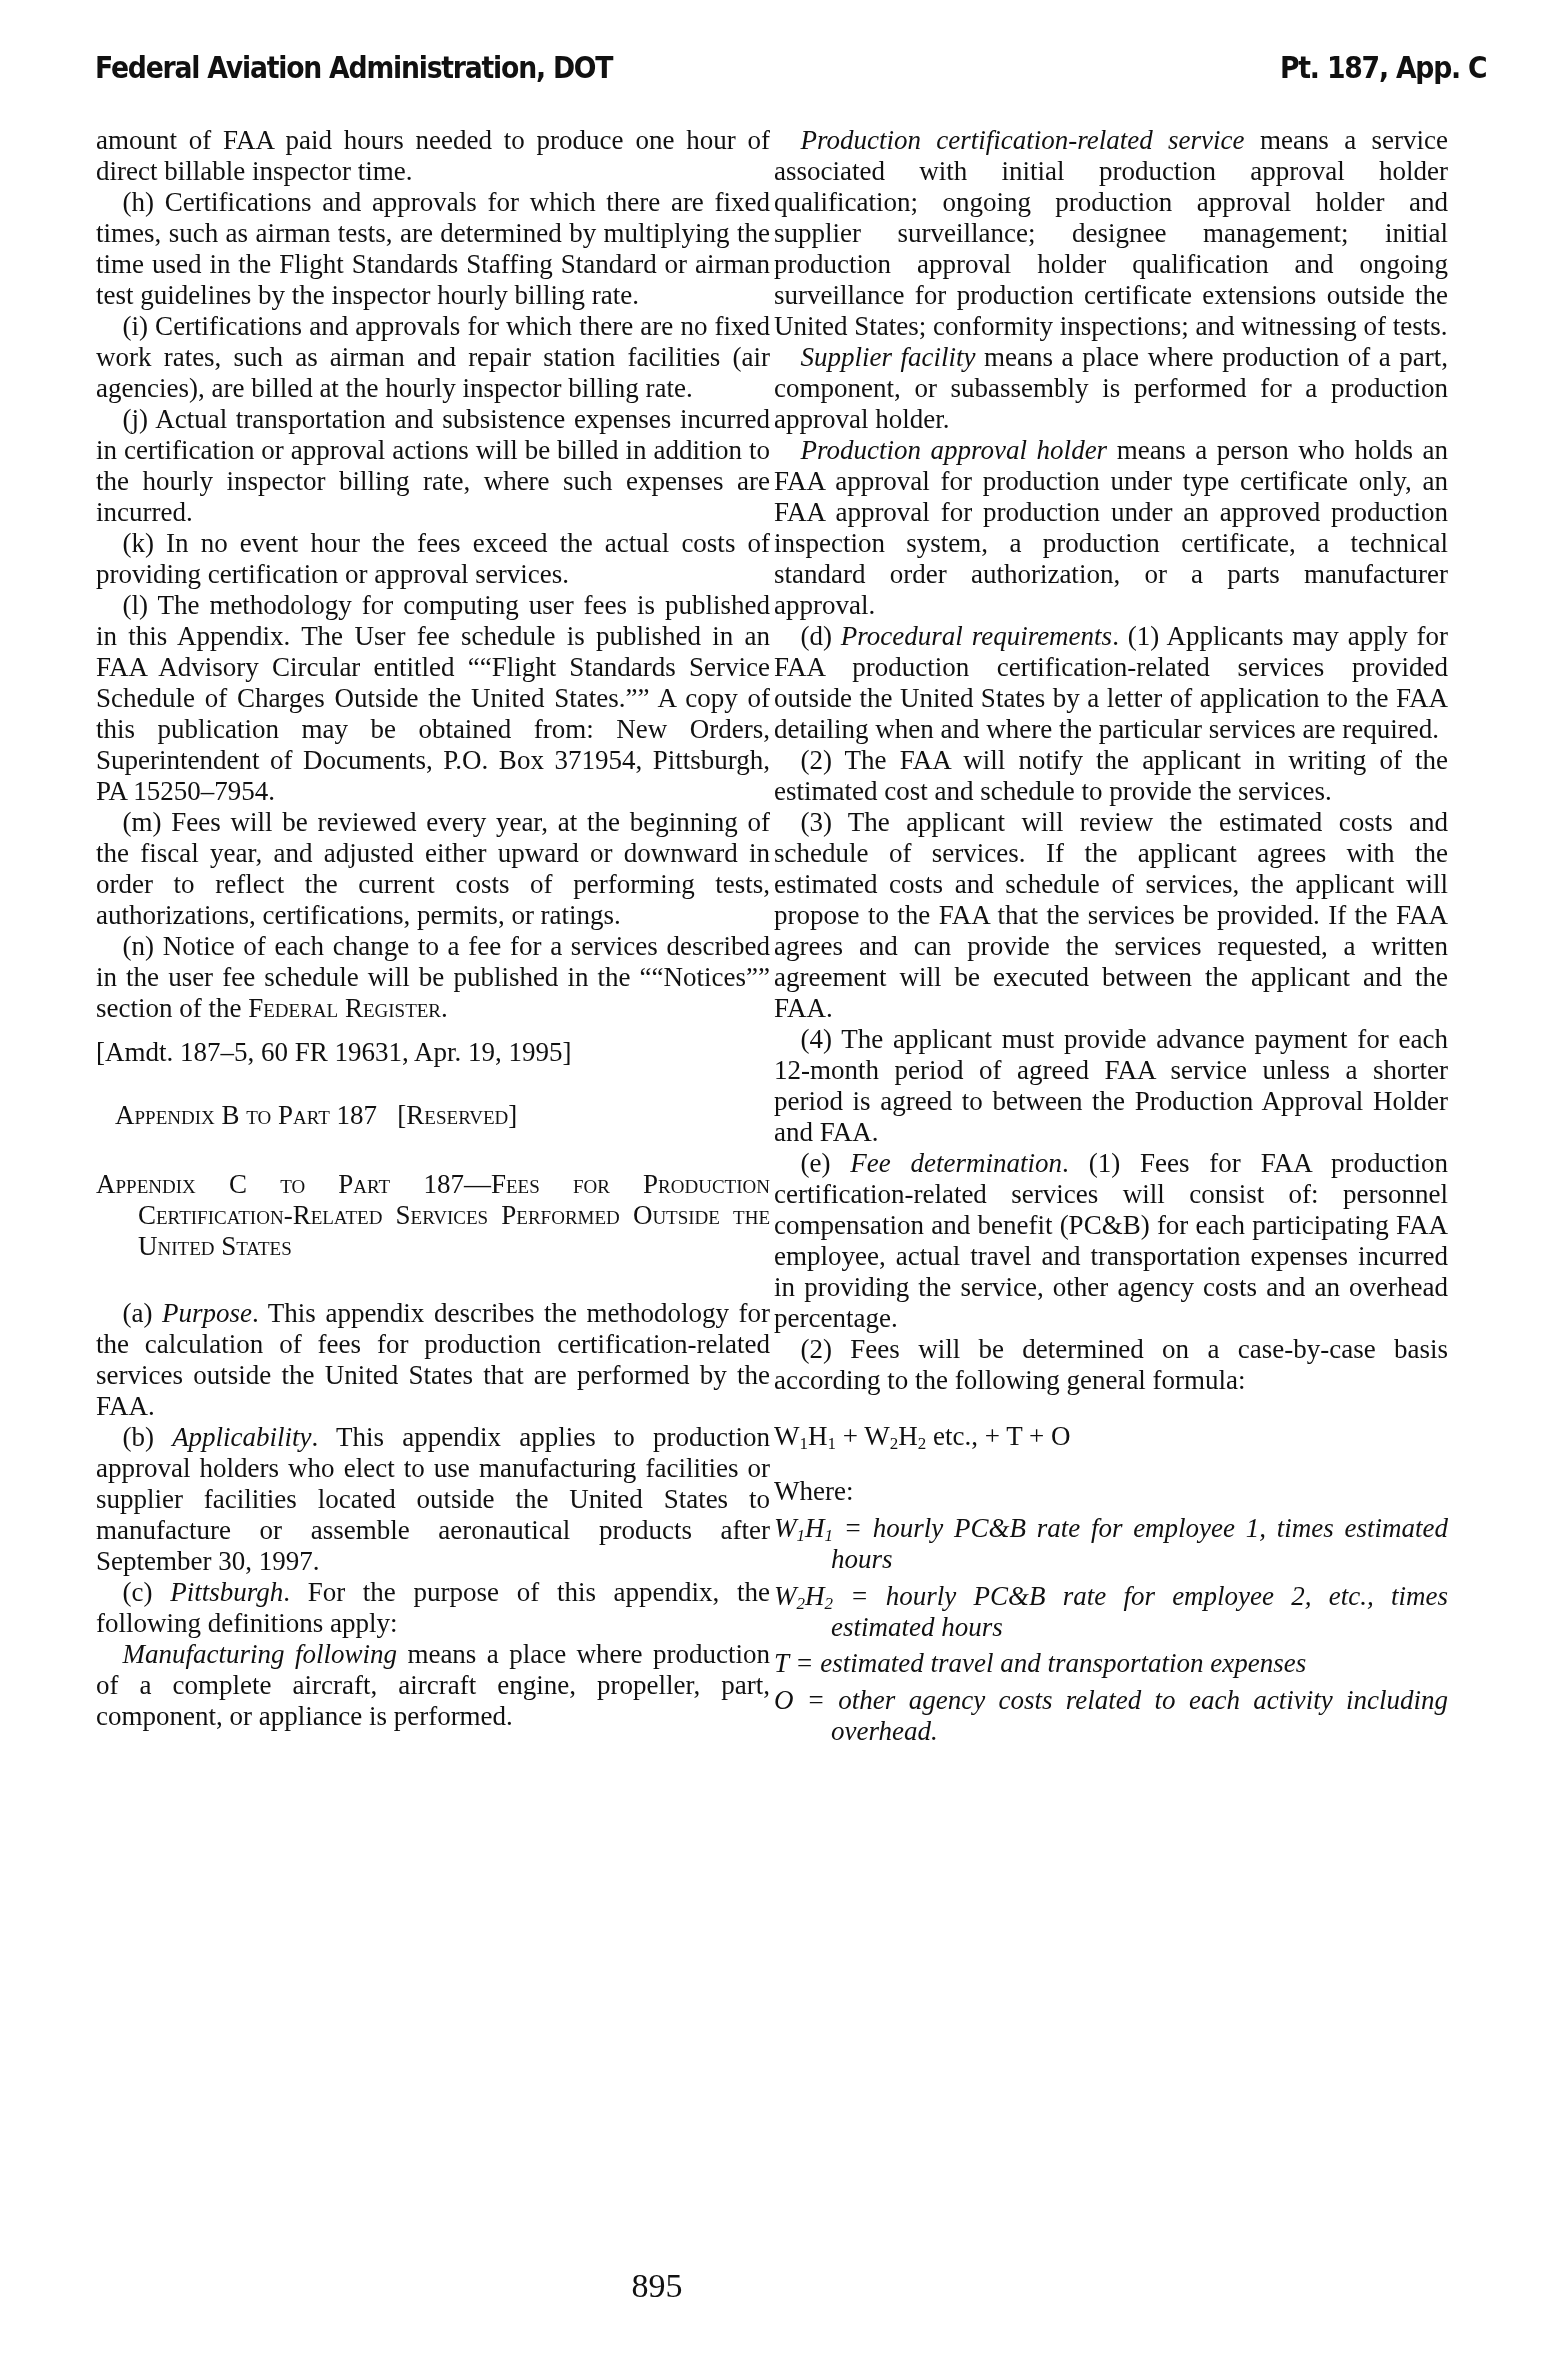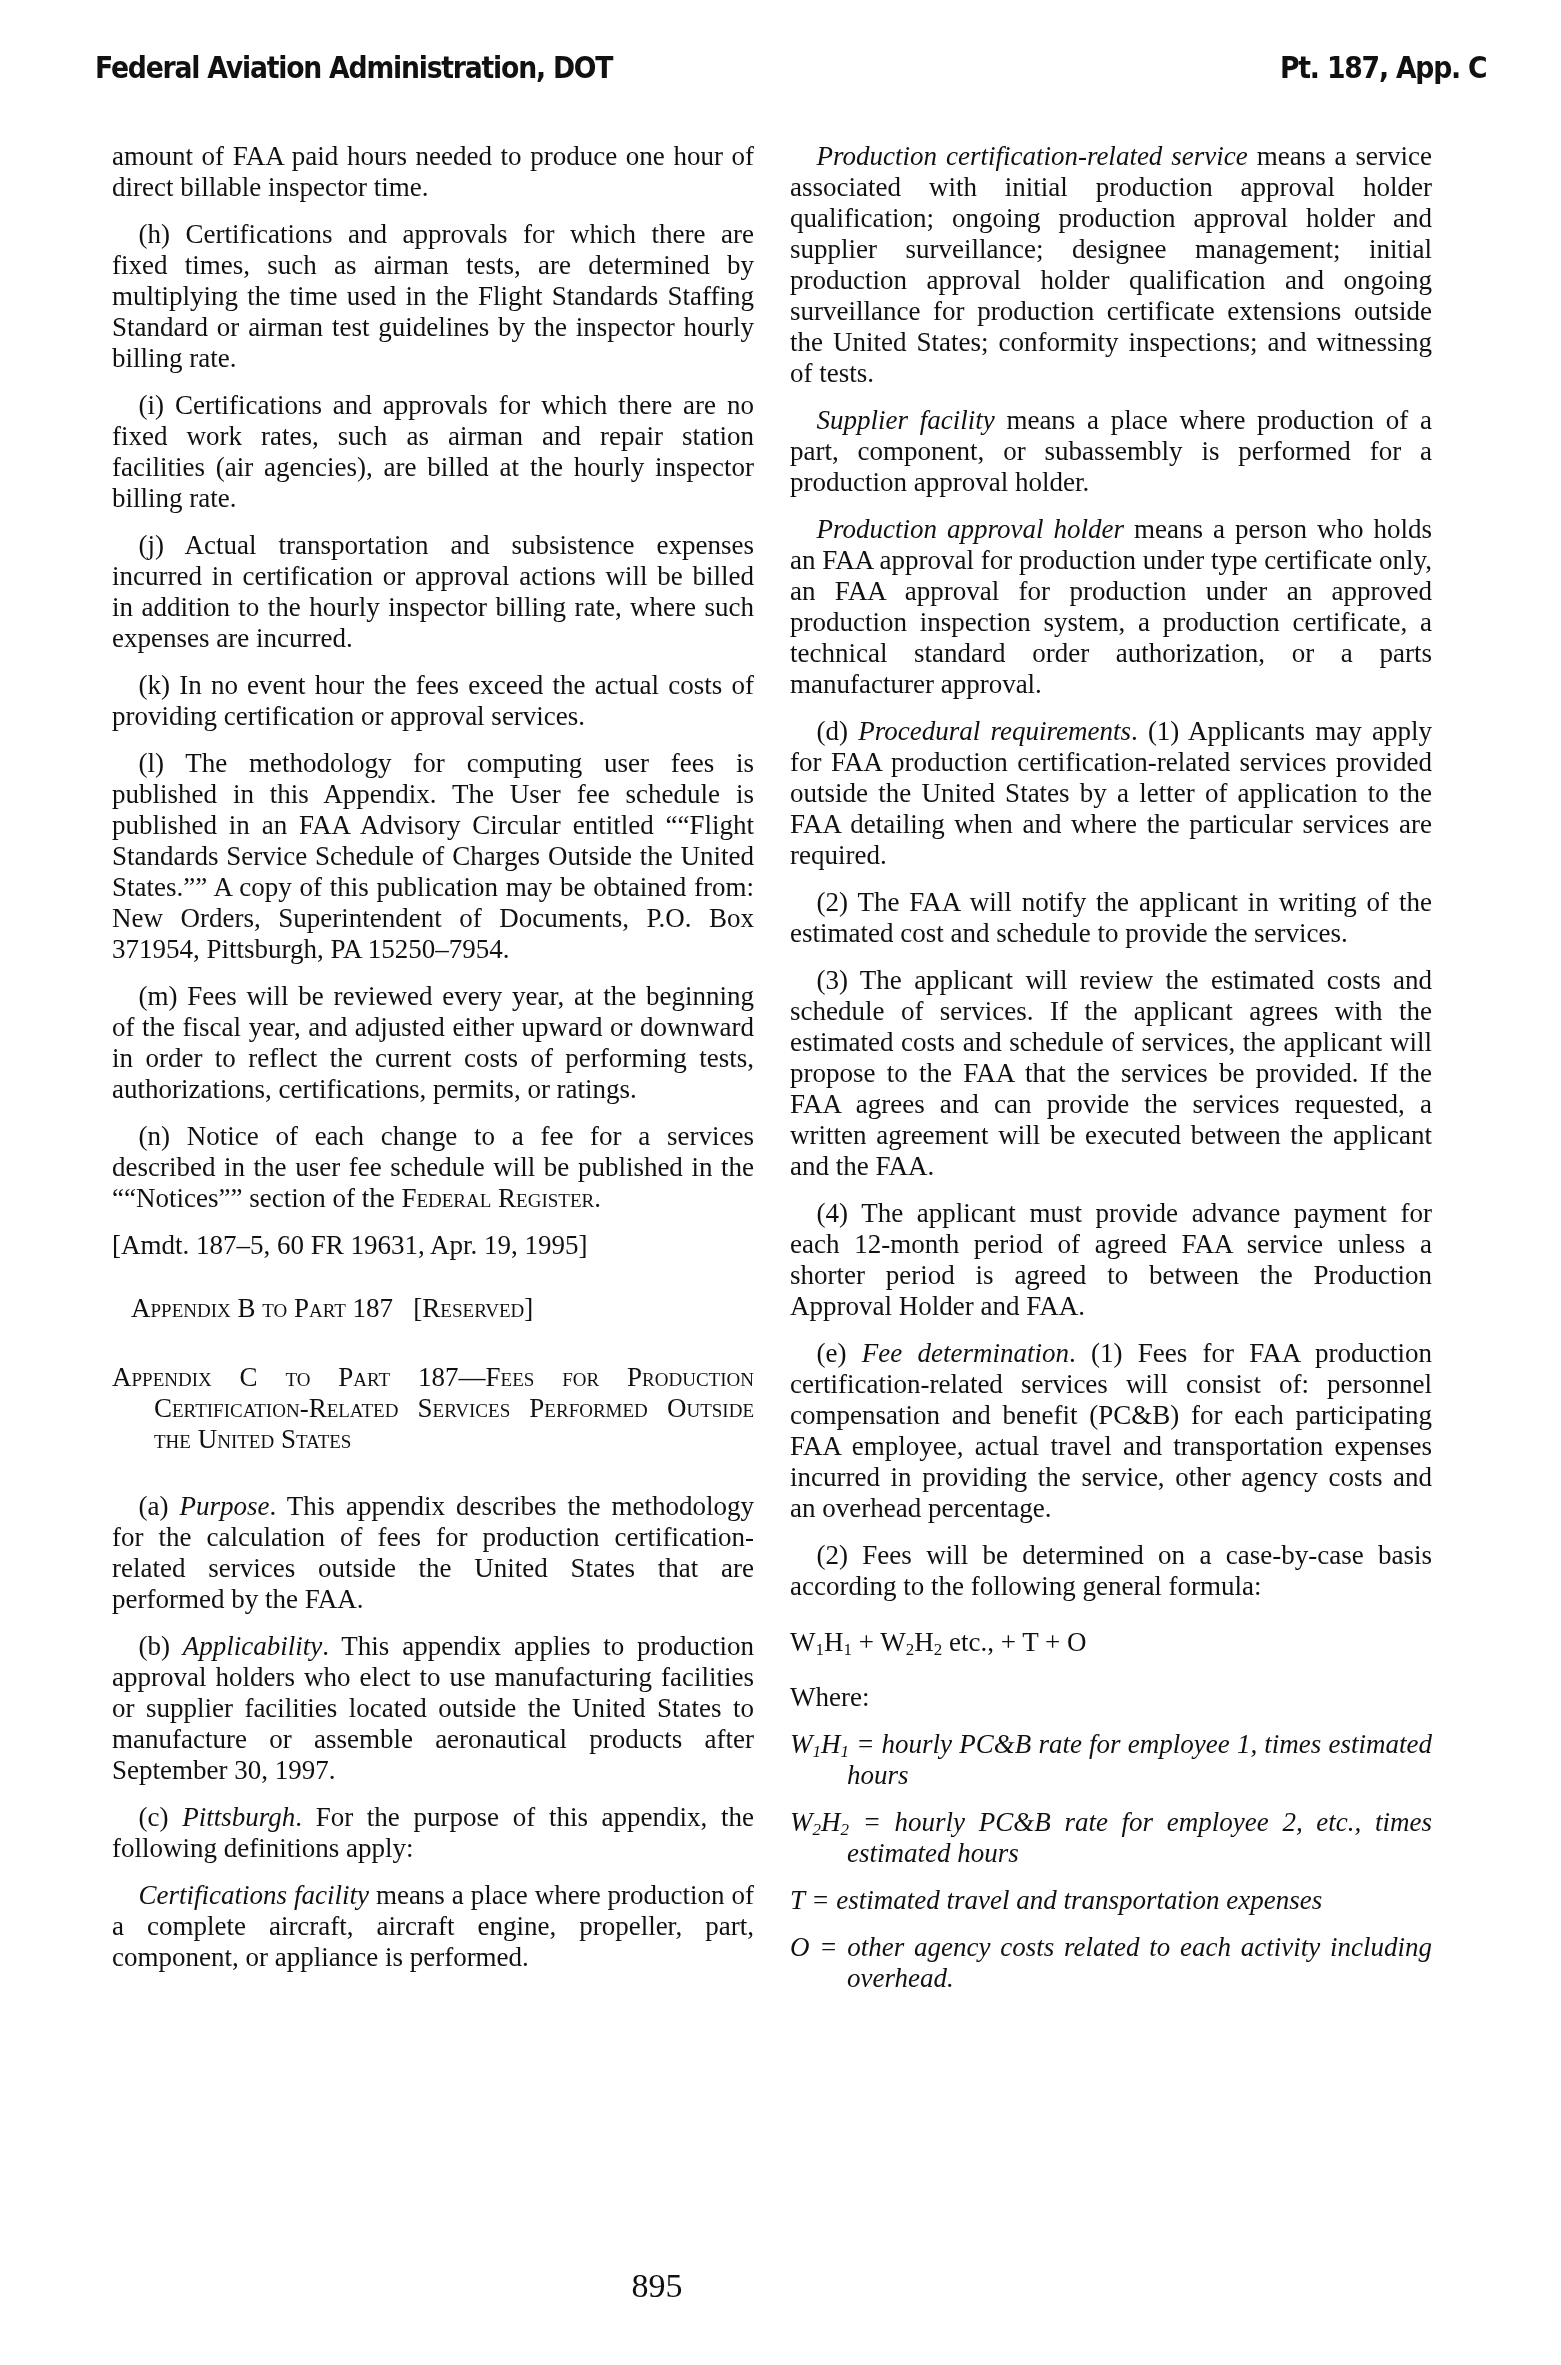--- a/index.html
+++ b/index.html
@@ -12,21 +12,21 @@
     }
     .running-head .left { position: absolute; left: 0; top: 0; }
     .running-head .right { position: absolute; right: 0; top: 0; }
     .col {
       position: absolute; top: 125px; width: 674px;
       font-family: "Liberation Serif", "DejaVu Serif", serif; font-size: 27px;
       line-height: 31px; text-align: justify; hyphens: none;
     }
     .col.left { left: 96px; }
     .col.right { left: 774px; }
-    p { margin: 16px; }
+    p { margin: 0; }
     p.ind { text-indent: 26.5px; }
     i { font-style: italic; }
     .sc { font-variant: small-caps; }
     .citation { margin-top: 13.2px; }
     .appx-b { margin-top: 32px; padding-left: 19px; text-align: left; font-variant: small-caps; }
     .appx-c { margin-top: 38px; text-align: justify; font-variant: small-caps; padding-left: 42px; text-indent: -42px; }
     .appx-c + p { margin-top: 36px; }
     .formula { margin-top: 24.6px; text-align: left; }
     .where { margin-top: 24.6px; text-align: left; }
     .def { margin-top: 5.7px; padding-left: 57px; text-indent: -57px; font-style: italic; }
@@ -52,21 +52,21 @@
   <p class="ind">(k) In no event hour the fees exceed the actual costs of providing certification or approval services.</p>
   <p class="ind">(l) The methodology for computing user fees is published in this Appendix. The User fee schedule is published in an FAA Advisory Circular entitled ““Flight Standards Service Schedule of Charges Outside the United States.”” A copy of this publication may be obtained from: New Orders, Superintendent of Documents, P.O. Box 371954, Pittsburgh, PA 15250–7954.</p>
   <p class="ind">(m) Fees will be reviewed every year, at the beginning of the fiscal year, and adjusted either upward or downward in order to reflect the current costs of performing tests, authorizations, certifications, permits, or ratings.</p>
   <p class="ind"><span>(n) Notice of each change to a fee for a services described in the user fee schedule will be published in the ““Notices”” section of the </span><span class="sc">Federal Register</span><span>.</span></p>
   <p class="citation">[Amdt. 187–5, 60 FR 19631, Apr. 19, 1995]</p>
   <p class="appx-b" style="white-space: pre;">Appendix B to Part 187   [Reserved]</p>
   <p class="appx-c">Appendix C to Part 187—Fees for Production Certification-Related Services Performed Outside the United States</p>
   <p class="ind"><span>(a) </span><i>Purpose</i><span>. This appendix describes the methodology for the calculation of fees for production certification-related services outside the United States that are performed by the FAA.</span></p>
   <p class="ind"><span>(b) </span><i>Applicability</i><span>. This appendix applies to production approval holders who elect to use manufacturing facilities or supplier facilities located outside the United States to manufacture or assemble aeronautical products after September 30, 1997.</span></p>
   <p class="ind"><span>(c) </span><i>Pittsburgh</i><span>. For the purpose of this appendix, the following definitions apply:</span></p>
-  <p class="ind"><i>Certifications facility</i><span> means a place where production of a complete aircraft, aircraft engine, propeller, part, component, or appliance is performed.</span></p>
+  <p class="ind"><i>Manufacturing following</i><span> means a place where production of a complete aircraft, aircraft engine, propeller, part, component, or appliance is performed.</span></p>
 </div>
 
 <div class="col right">
   <p class="ind"><i>Production certification-related service</i><span> means a service associated with initial production approval holder qualification; ongoing production approval holder and supplier surveillance; designee management; initial production approval holder qualification and ongoing surveillance for production certificate extensions outside the United States; conformity inspections; and witnessing of tests.</span></p>
   <p class="ind"><i>Supplier facility</i><span> means a place where production of a part, component, or subassembly is performed for a production approval holder.</span></p>
   <p class="ind"><i>Production approval holder</i><span> means a person who holds an FAA approval for production under type certificate only, an FAA approval for production under an approved production inspection system, a production certificate, a technical standard order authorization, or a parts manufacturer approval.</span></p>
   <p class="ind"><span>(d) </span><i>Procedural requirements</i><span>. (1) Applicants may apply for FAA production certification-related services provided outside the United States by a letter of application to the FAA detailing when and where the particular services are required.</span></p>
   <p class="ind">(2) The FAA will notify the applicant in writing of the estimated cost and schedule to provide the services.</p>
   <p class="ind">(3) The applicant will review the estimated costs and schedule of services. If the applicant agrees with the estimated costs and schedule of services, the applicant will propose to the FAA that the services be provided. If the FAA agrees and can provide the services requested, a written agreement will be executed between the applicant and the FAA.</p>
   <p class="ind">(4) The applicant must provide advance payment for each 12-month period of agreed FAA service unless a shorter period is agreed to between the Production Approval Holder and FAA.</p>

